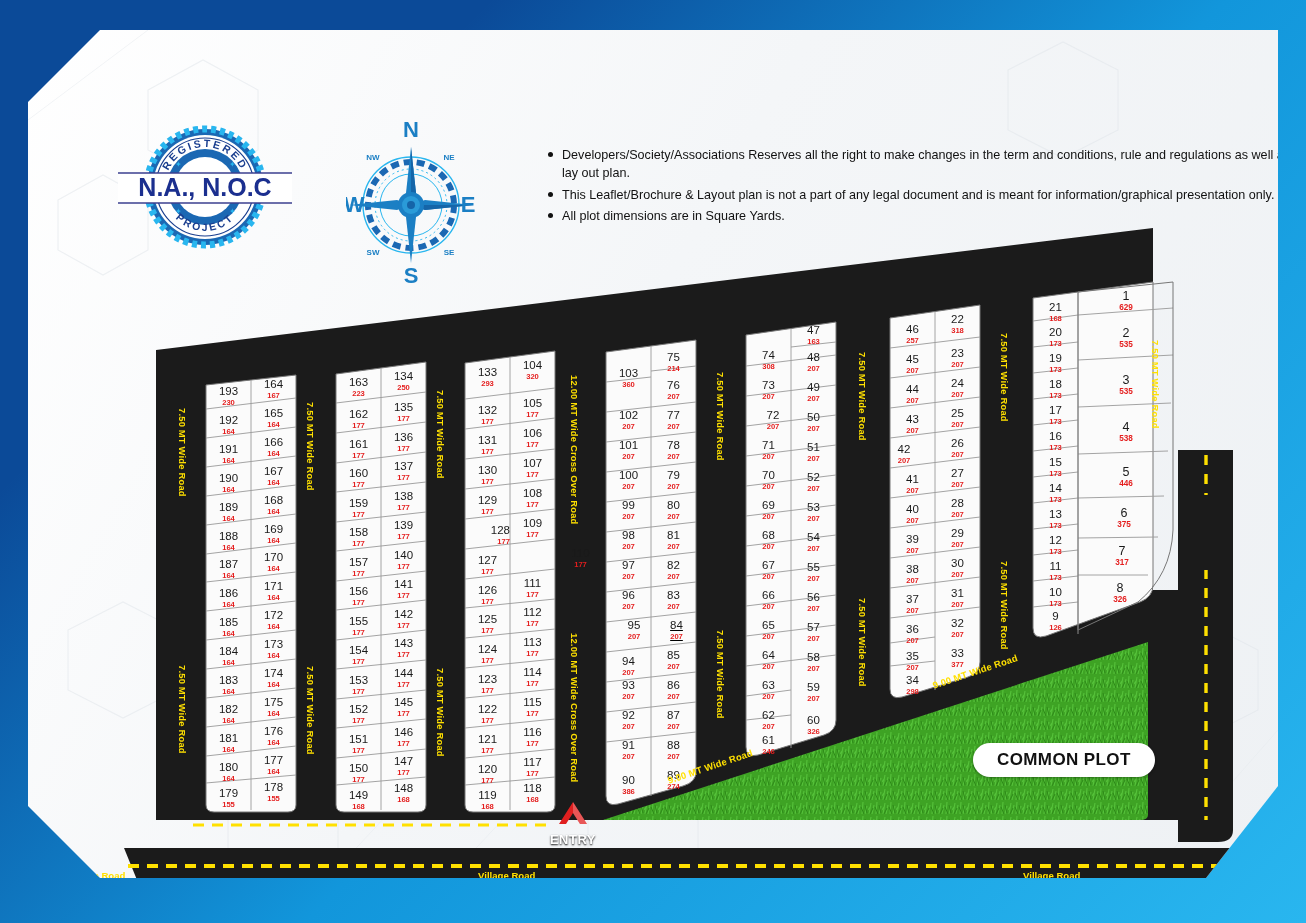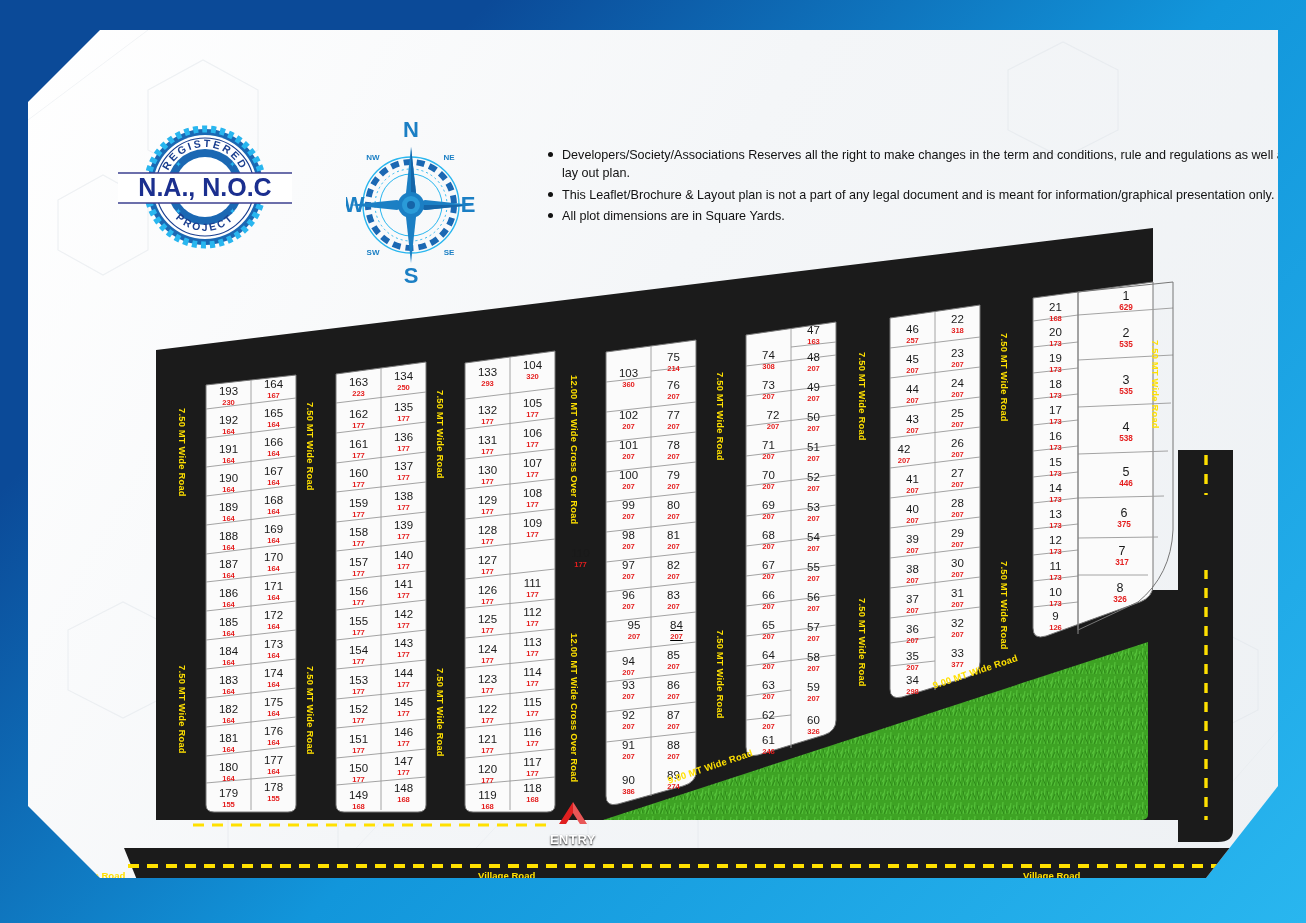--- a/index.html
+++ b/index.html
@@ -605,21 +605,21 @@
       <span class="pa">177</span>
       </div>
     <div class="plot" style="left:437px;top:435px;width:45px;">
       <span class="pn">130</span>
       <span class="pa">177</span>
       </div>
     <div class="plot" style="left:437px;top:465px;width:45px;">
       <span class="pn">129</span>
       <span class="pa">177</span>
       </div>
-    <div class="plot" style="left:437px;top:495px;width:45px;">
+    <div class="plot" style="left:437px;top:495px;width:45px;text-align:right;">
       <span class="pn">128</span>
       <span class="pa">177</span>
       </div>
     <div class="plot" style="left:437px;top:525px;width:45px;">
       <span class="pn">127</span>
       <span class="pa">177</span>
       </div>
     <div class="plot" style="left:437px;top:555px;width:45px;">
       <span class="pn">126</span>
       <span class="pa">177</span>
@@ -1146,20 +1146,21 @@
     <span class="rdlabel vert" style="left:698px;top:600px;">7.50 MT Wide Road</span>
     <span class="rdlabel vert" style="left:840px;top:322px;">7.50 MT Wide Road</span>
     <span class="rdlabel vert" style="left:840px;top:568px;">7.50 MT Wide Road</span>
     <span class="rdlabel vert" style="left:982px;top:303px;">7.50 MT Wide Road</span>
     <span class="rdlabel vert" style="left:982px;top:531px;">7.50 MT Wide Road</span>
     <span class="rdlabel vert" style="left:1133px;top:310px;">7.50 MT Wide Road</span>
 
     <span class="rdlabel" style="left:640px;top:745px;transform:rotate(-18.5deg);transform-origin:left center;">9.00 MT Wide Road</span>
     <span class="rdlabel" style="left:905px;top:650px;transform:rotate(-18.5deg);transform-origin:left center;">9.00 MT Wide Road</span>
 
+    <div class="commonplot" style="left:945px;top:713px;">COMMON PLOT</div>
 
     <div class="entry" style="left:505px;top:800px;width:80px;">
       <span class="etxt">ENTRY</span>
     </div>
 
     <span class="vroad" style="left:40px;top:840px;">Village Road</span>
     <span class="vroad" style="left:450px;top:840px;">Village Road</span>
     <span class="vroad" style="left:995px;top:840px;">Village Road</span>
   </div>
 </div>

